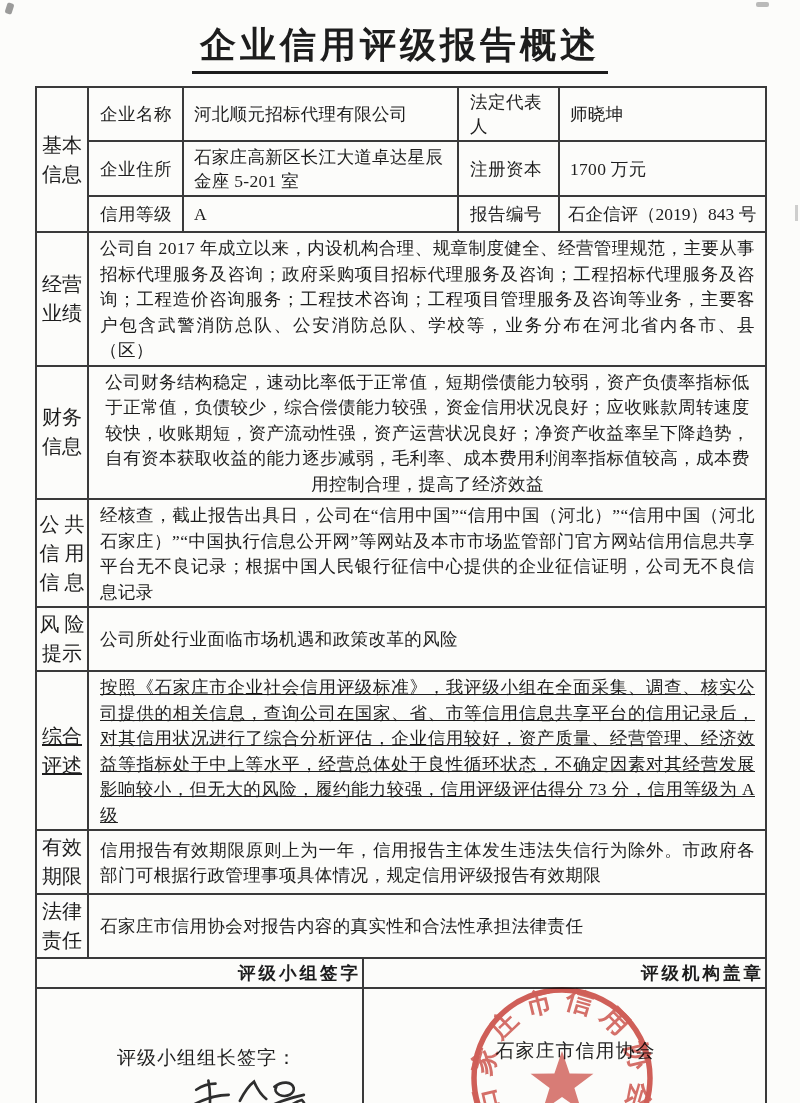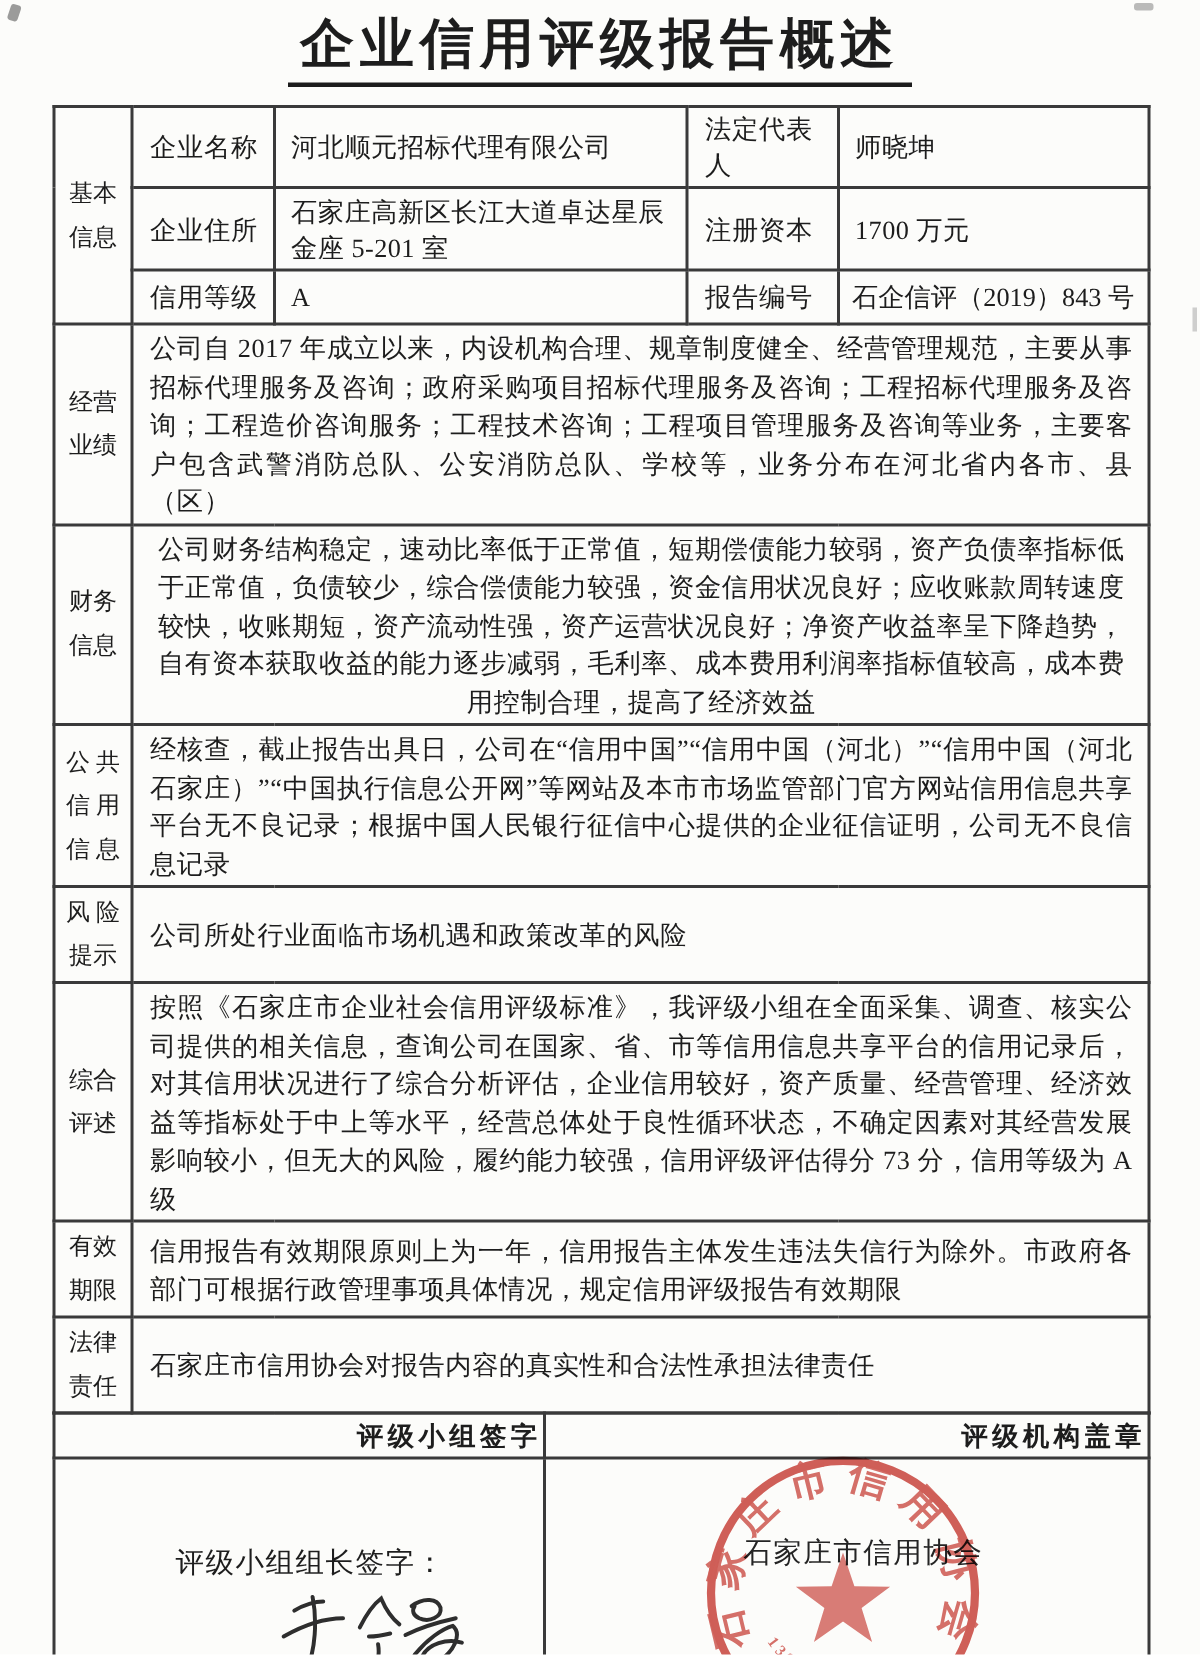--- a/index.html
+++ b/index.html
@@ -13,21 +13,21 @@
   .page{
     position:relative;
     width:800px;height:1103px;
     background:#fcfcfa;
   }
   
   .speck1{position:absolute;left:6px;top:3px;width:7px;height:11px;background:#4a4a4a;opacity:.55;transform:rotate(18deg);border-radius:2px;}
   .speck2{position:absolute;left:756px;top:2px;width:13px;height:5px;background:#6a6a6a;opacity:.45;border-radius:2px;}
   .speck3{position:absolute;left:795px;top:205px;width:3px;height:16px;background:#8a8a8a;opacity:.4;}
 
-  .title-wrap{ text-align:center; padding-top:10px; height:52px;}
+  .title-wrap{ text-align:center; padding-top:26px; height:52px;}
   h1.doc-title{
     display:inline-block;
     margin:0;
     font-size:36px;
     font-weight:bold;
     letter-spacing:4px;
     border-bottom:3px solid #1c1c1c;
     padding:0 8px 5px 8px;
     line-height:1.1;
   }
@@ -39,21 +39,21 @@
   }
   table.main td{
     border:2px solid #3a3a3a;
     vertical-align:middle;
   }
   col.cA{width:52px;} col.cB{width:95px;} col.cC{width:275px;} col.cD{width:101px;} col.cE{width:207px;}
 
   td.sec{
     text-align:center;
     white-space:pre-line;
-    font-size:16px;
+    font-size:20px;
     line-height:29px;
     padding:2px 1px;
   }
   td.lbl{
     font-size:17.5px;
     padding:2px 6px 2px 11px;
     letter-spacing:.5px;
   }
   td.val{
     font-size:17.5px;
@@ -68,21 +68,21 @@
     text-align:justify;
     letter-spacing:.4px;
   }
   tr.h33 td{height:29px;}
   tr.h53 td{height:49px;}
   tr.h34 td{height:30px;}
   tr.h105 td{height:101px;}
   tr.h126 td{height:122px;text-align:center;}
   tr.h105b td{height:101px;}
   tr.h49 td{height:45px;}
-  tr.h136 td{height:132px;}
+  tr.h136 td{height:132px;text-decoration:underline;}
   tr.h58 td{height:54px;}
   tr.h51 td{height:47px;}
 
   
   table.sig{
     width:730px;
     margin:-2px 0 0 35px;
   }
   table.sig td{border:2px solid #3a3a3a;}
   col.sL{width:327px;} col.sR{width:403px;}

